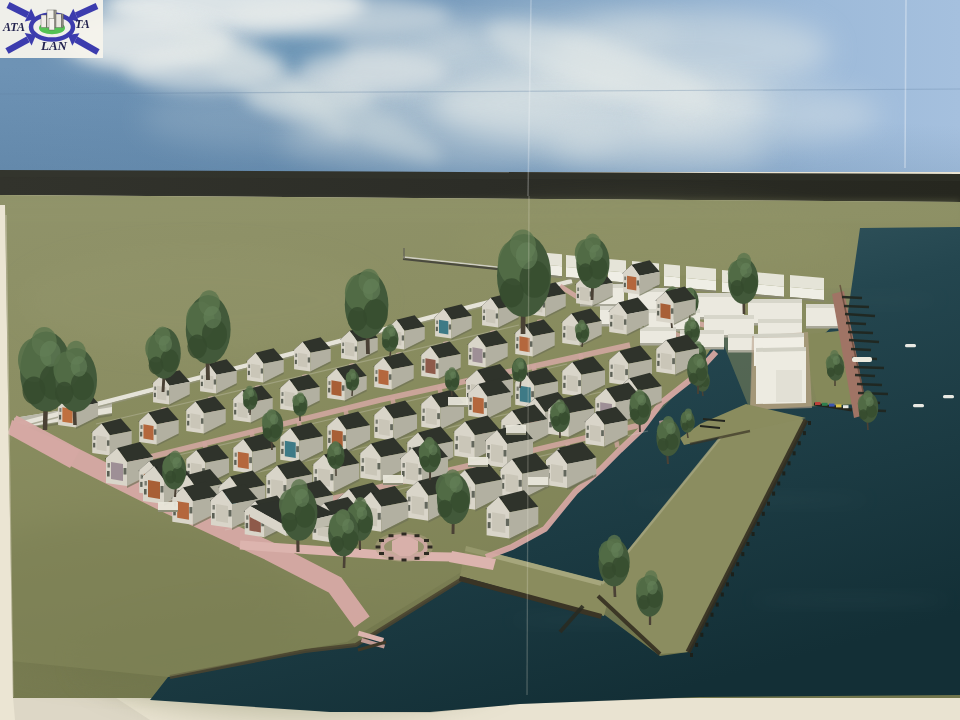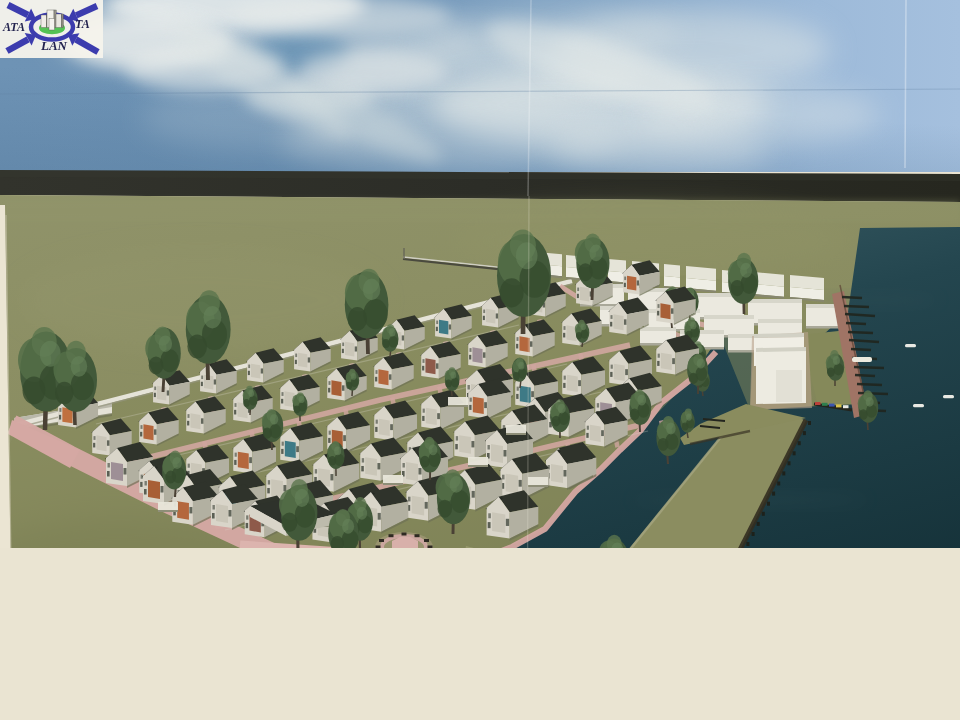--- a/index.html
+++ b/index.html
@@ -1,15 +1,15 @@
 <!DOCTYPE html>
 <html><head><meta charset="utf-8">
 <style>
 html,body{margin:0;padding:0;background:#eae4d2;font-family:"Liberation Sans",sans-serif;}
-#wrap{width:960px;height:548px;overflow:hidden;position:relative;text-decoration:underline;}
+#wrap{width:960px;height:720px;overflow:hidden;position:relative;text-decoration:underline;}
 </style></head>
 <body>
 <div id="wrap"><svg width="960" height="720" viewBox="0 0 960 720">
 <defs>
  <linearGradient id="sky" x1="0" y1="0" x2="1" y2="0">
    <stop offset="0" stop-color="#6e93b5"></stop>
    <stop offset="0.35" stop-color="#6b91b4"></stop>
    <stop offset="0.6" stop-color="#80a3c4"></stop>
    <stop offset="0.85" stop-color="#9dbad9"></stop>
    <stop offset="1" stop-color="#a5c0de"></stop>

